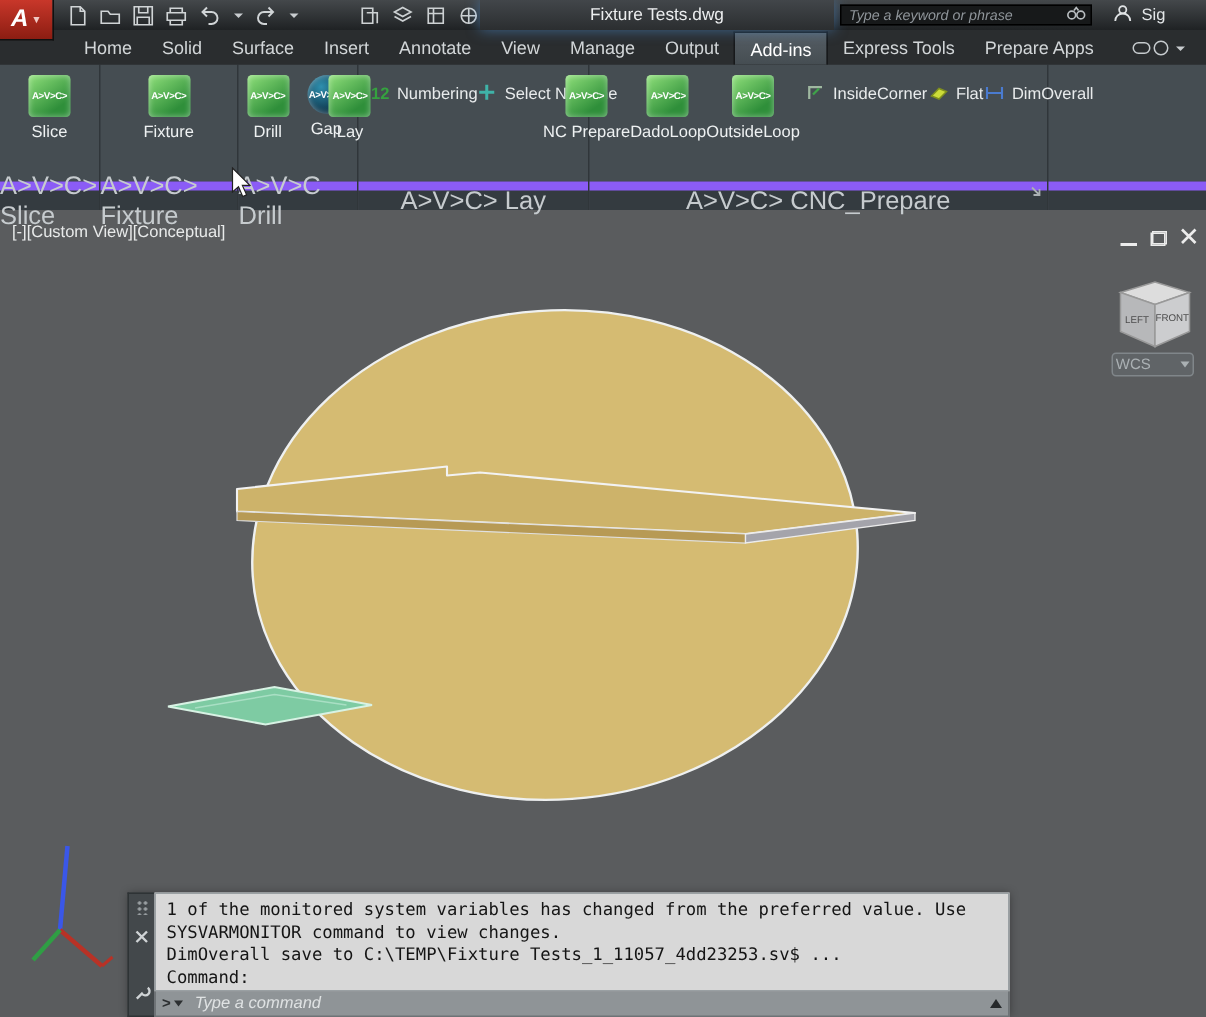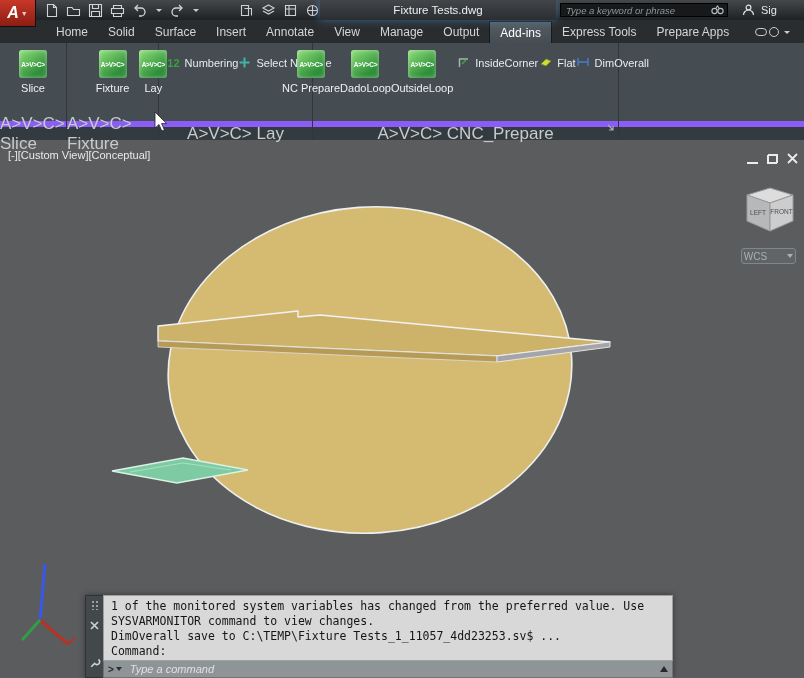--- a/index.html
+++ b/index.html
@@ -67,21 +67,21 @@
     background:var(--viewport-bg,#5a5c5e);overflow:hidden;z-index:1;}
   .vp-label{position:absolute;left:8px;top:9px;color:#e8eaea;font-size:11px;z-index:4;}
   .win-controls{position:absolute;right:6px;top:10px;display:flex;align-items:center;z-index:4;}
   .wc{display:inline-block;margin-left:9px;}
   .wc-min{width:11px;height:9px;border-bottom:2px solid #ececec;}
   .wc-restore{width:11px;height:10px;position:relative;}
   .wc-restore:before{content:"";position:absolute;left:0;bottom:0;width:8px;height:7px;border:1.5px solid #ececec;}
   .wc-restore:after{content:"";position:absolute;right:0;top:0;width:8px;height:7px;border:1.5px solid #ececec;}
   .scene{position:absolute;left:0;top:0;z-index:1;}
   .viewcube{position:absolute;right:3px;top:44px;z-index:3;}
-  .wcs-pill{position:absolute;right:8px;top:108px;width:55px;height:16px;border:1px solid #80868a;
+  .wcs-pill{position:absolute;right:8px;top:95px;width:55px;height:16px;border:1px solid #80868a;
     border-radius:3px;background:rgba(100,105,108,.65);color:#aab0b3;font-size:10px;
     display:flex;align-items:center;justify-content:center;gap:20px;z-index:3;}
   .wcs-caret{width:0;height:0;border-left:3px solid transparent;border-right:3px solid transparent;
     border-top:4px solid #aab0b3;}
   .ucs-icon{position:absolute;left:14px;top:418px;z-index:2;}
 
   
   .cmd-panel{position:absolute;left:85px;top:455px;width:588px;height:83px;display:flex;z-index:6;
     box-shadow:0 0 6px rgba(0,0,0,.4);}
   .cmd-side{width:18px;background:#43484b;display:flex;flex-direction:column;align-items:center;
@@ -231,20 +231,37 @@
           <div class="bigbtn">
             <div class="avc-icon">
                 <span>A&gt;V&gt;C&gt;</span>
               </div>
             <div class="lbl">Fixture</div>
           </div>
         </div>
         <div class="panel-title">A&gt;V&gt;C&gt; Fixture</div>
       </div>
 
+      <div class="panel p3">
+        <div class="panel-content">
+          <div class="bigbtn" style="width:38px">
+            <div class="avc-icon">
+                <span>A&gt;V&gt;C&gt;</span>
+              </div>
+            <div class="lbl">Drill</div>
+          </div>
+          <div class="bigbtn" style="width:40px">
+            <div class="avc-icon circle">
+                <span>A&gt;V&gt;C&gt;</span>
+              </div>
+            <div class="lbl">Gap</div>
+          </div>
+        </div>
+        <div class="panel-title">A&gt;V&gt;C Drill</div>
+      </div>
 
       <div class="panel p4">
         <div class="panel-content">
           <div class="bigbtn" style="width:42px">
             <div class="avc-icon">
                 <span>A&gt;V&gt;C&gt;</span>
               </div>
             <div class="lbl">Lay</div>
           </div>
           <div class="smallcol">

